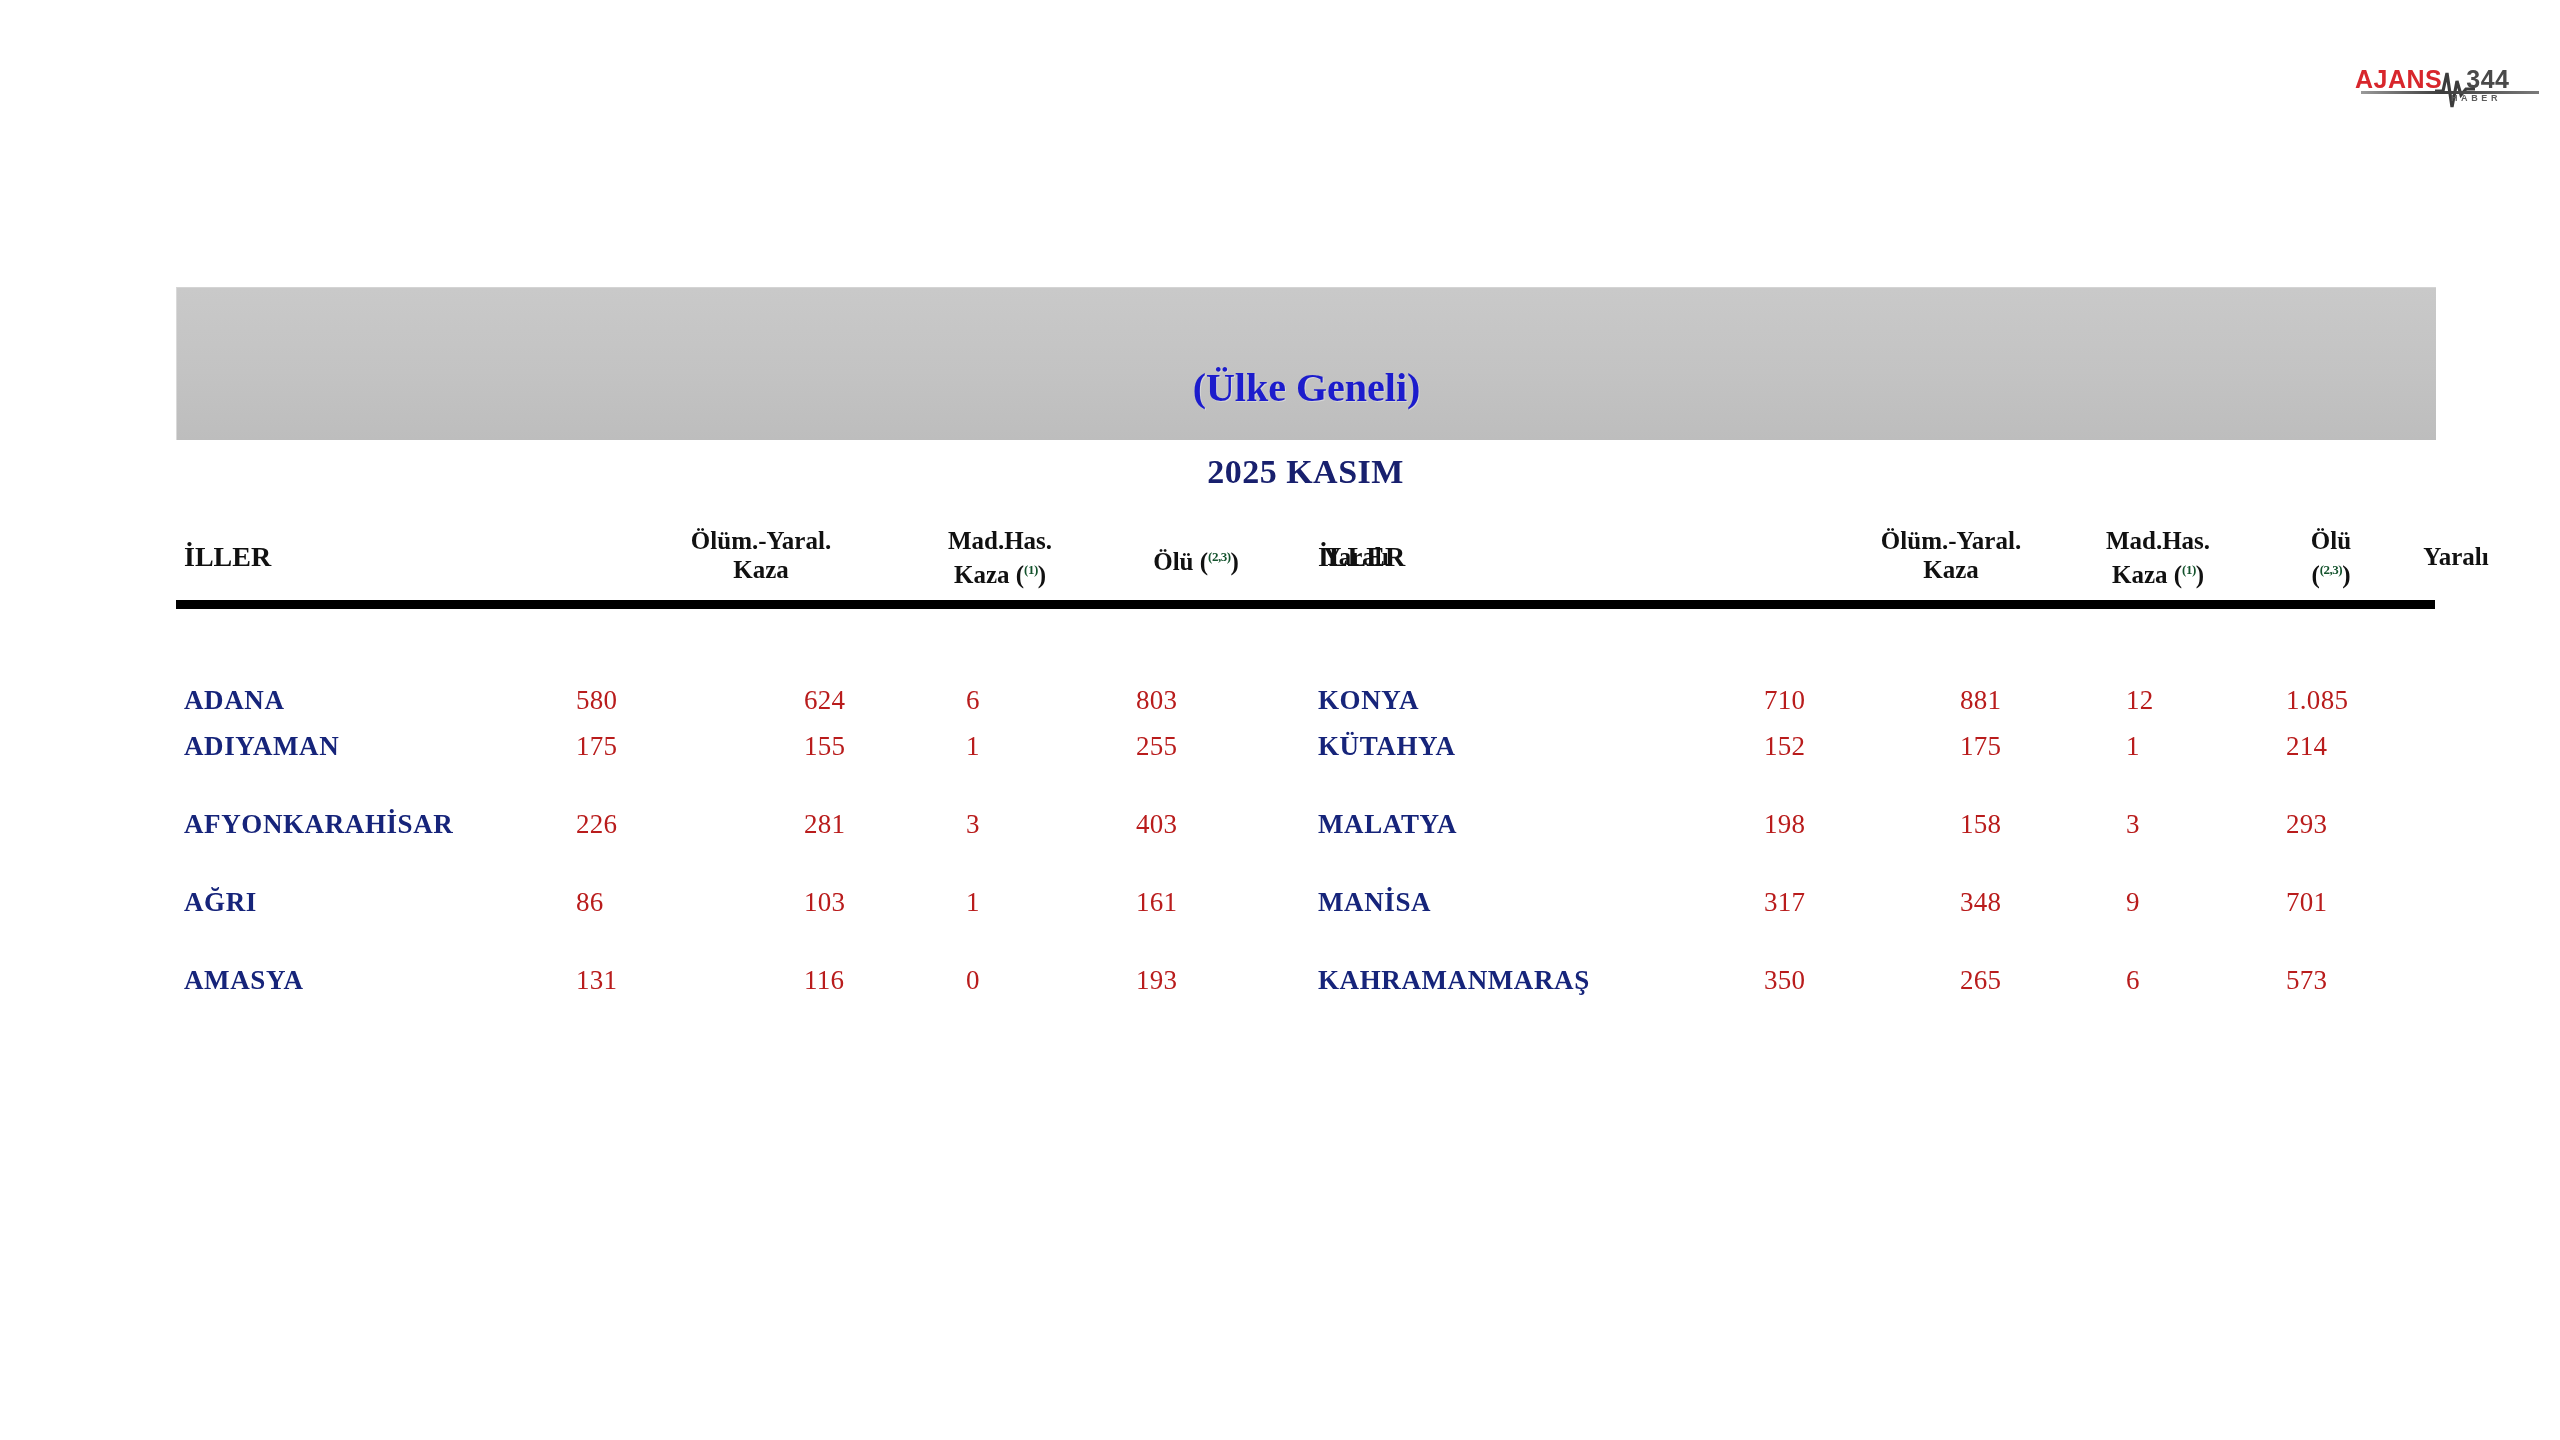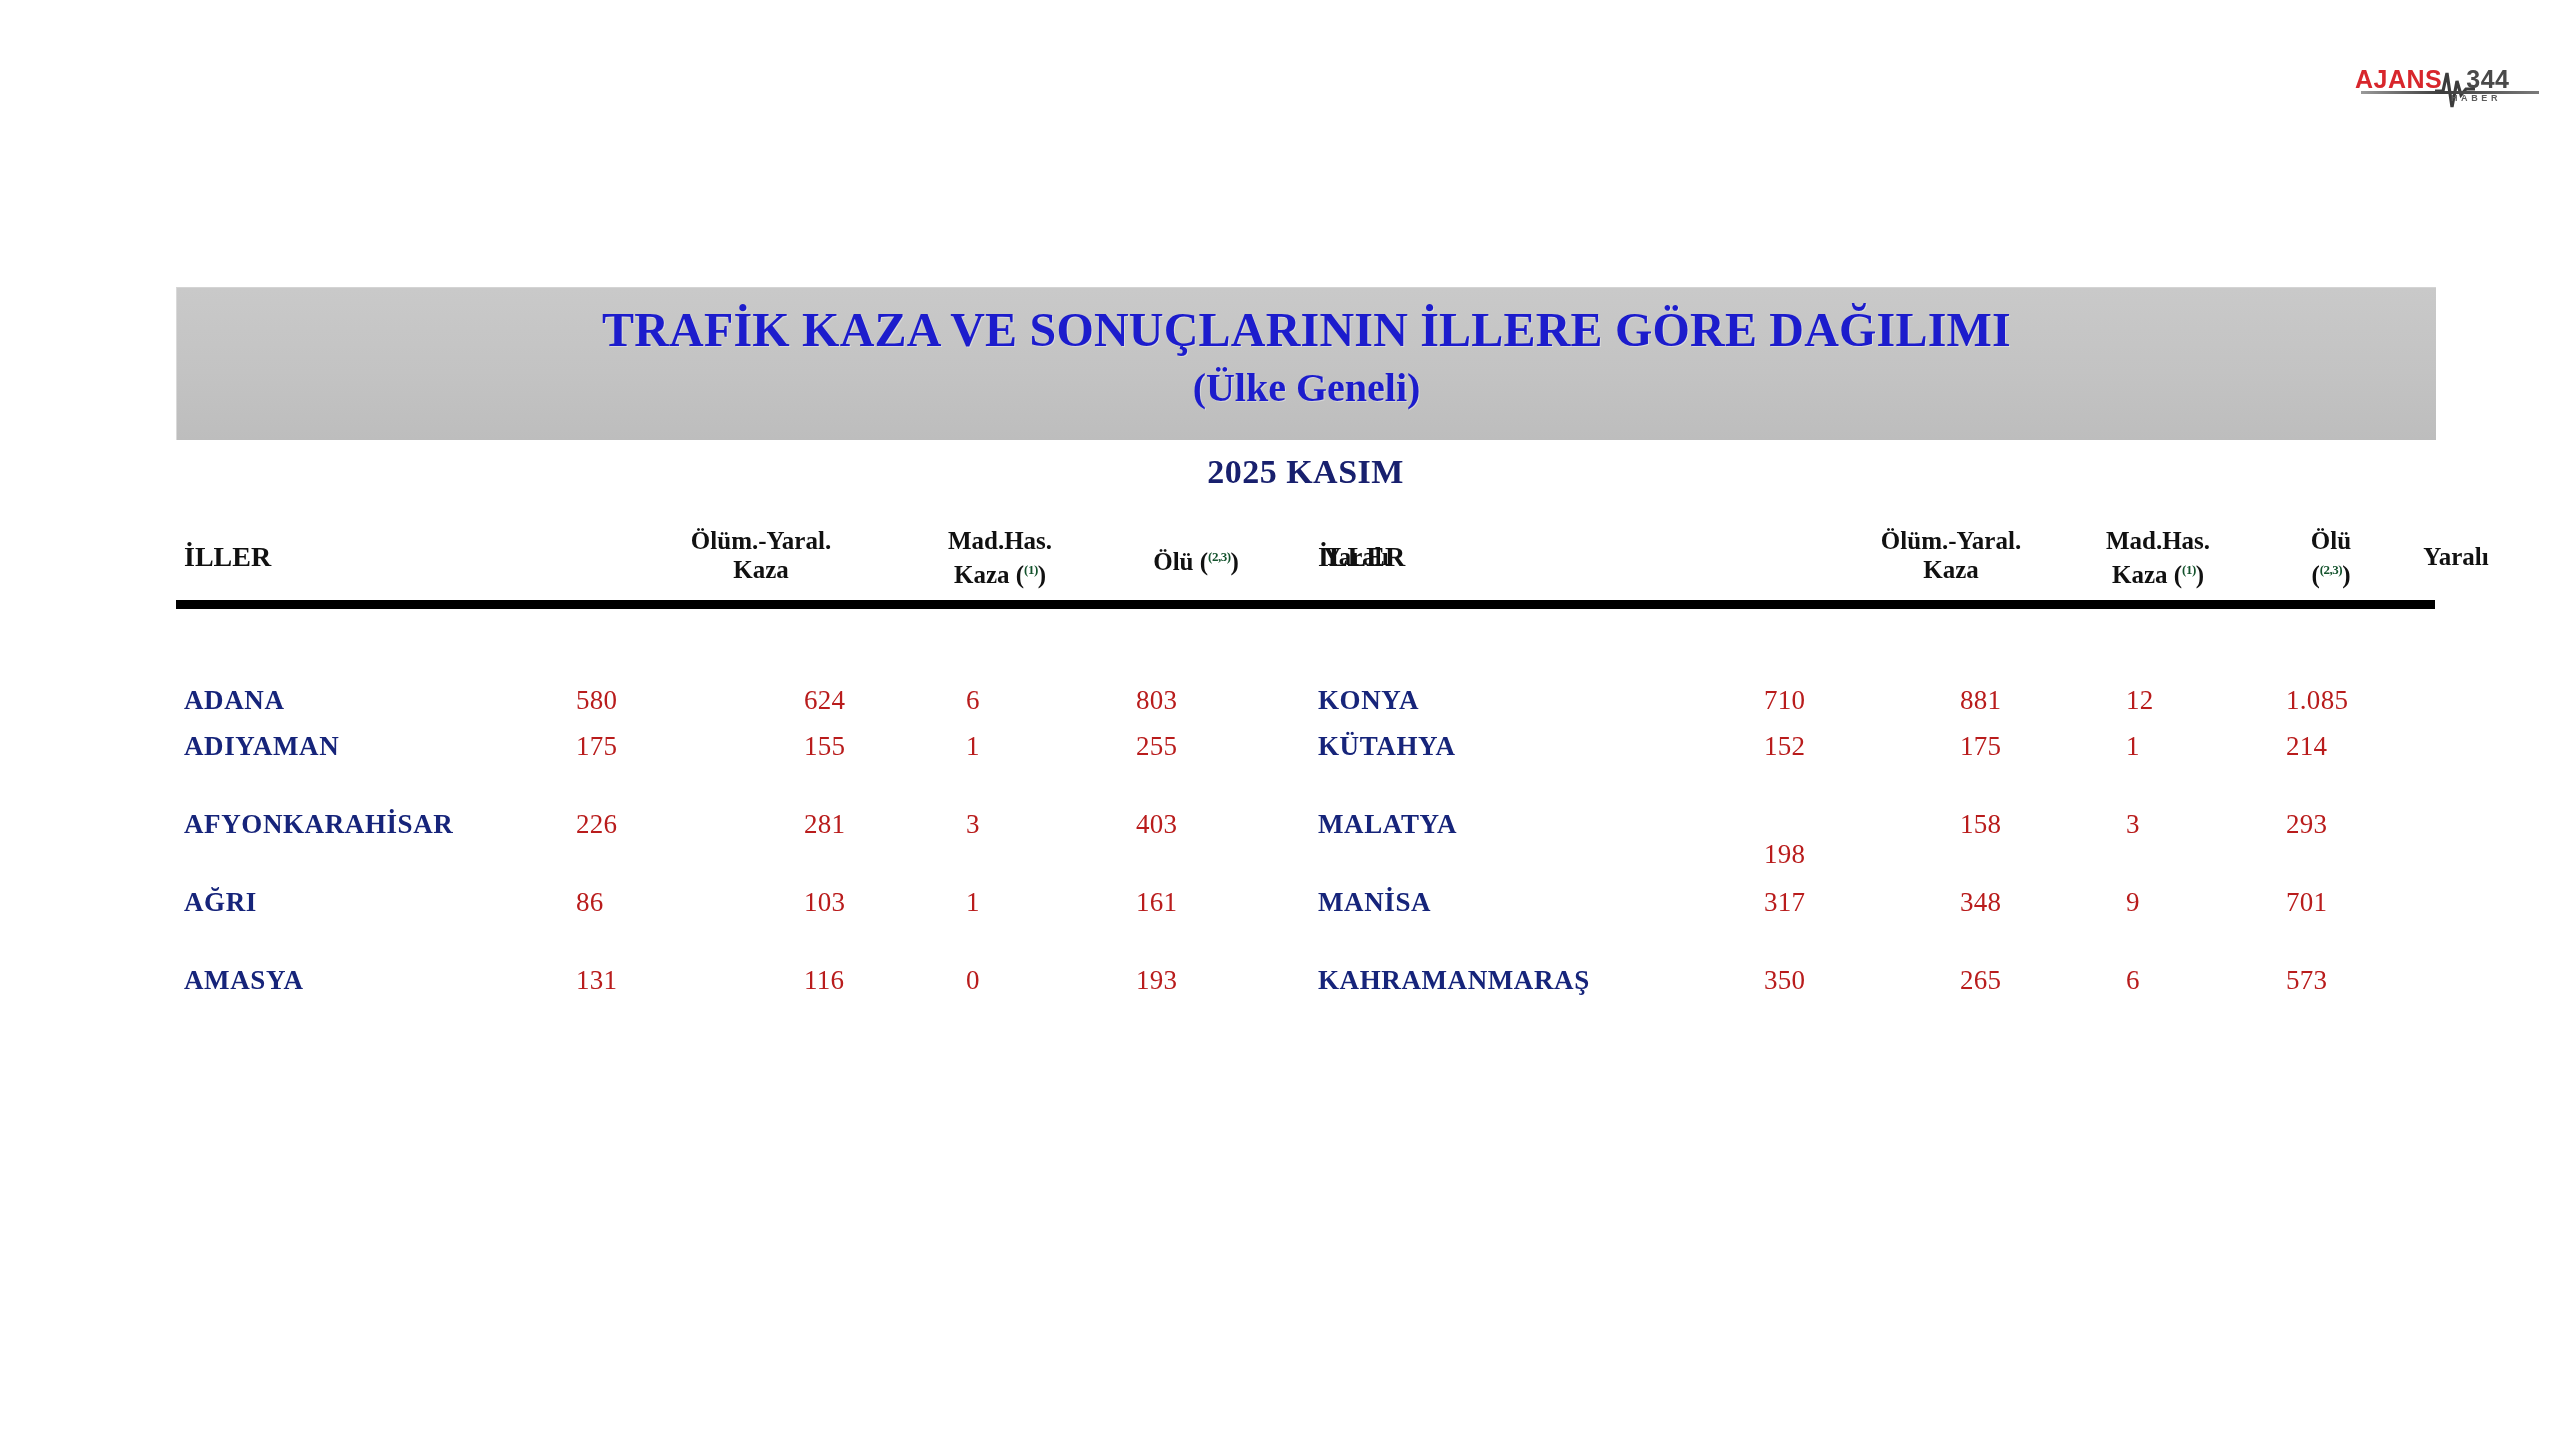--- a/index.html
+++ b/index.html
@@ -197,21 +197,20 @@
     <span class="logo-ajans">AJANS</span><span class="logo-344">344</span>
   </div>
   <svg class="logo-ekg" viewBox="0 0 44 52">
     <polyline points="2,30 10,30 14,12 19,46 24,20 28,34 33,28 42,28" fill="none" stroke="#3c3c3c" stroke-width="3.2" stroke-linejoin="miter"></polyline>
   </svg>
   <div class="logo-bar"></div>
   <div class="logo-haber">HABER</div>
 </div>
 
 <div class="banner">
-  <div class="banner-title">TRAFİK KAZA VE SONUÇLARININ İLLERE GÖRE DAĞILIMI</div>
   <div class="banner-sub">(Ülke Geneli)</div>
 </div>
 
 <div class="period">2025 KASIM</div>
 
 <div class="table-area">
 
   <div class="hdr-cell hdr-iller" style="left:8px;">İLLER</div>
 
   <div class="hdr-cell hdr-two" style="left:460px; width:250px;">
@@ -277,21 +276,21 @@
     <div class="num" style="left:2110px; width:150px;">214</div>
   </div>
 
   <div class="data-row" style="top:306px;">
     <div class="city left">AFYONKARAHİSAR</div>
     <div class="num" style="left:400px;  width:128px;">226</div>
     <div class="num" style="left:628px;  width:128px;">281</div>
     <div class="num" style="left:790px;  width:110px;">3</div>
     <div class="num" style="left:960px;  width:120px;">403</div>
     <div class="city right">MALATYA</div>
-    <div class="num" style="left:1588px; width:128px;margin-top:30px;">198</div>
+    <div class="num" style="left:1588px; width:128px;">198</div>
     <div class="num" style="left:1784px; width:128px;">158</div>
     <div class="num" style="left:1950px; width:110px;">3</div>
     <div class="num" style="left:2110px; width:150px;">293</div>
   </div>
 
   <div class="data-row" style="top:384px;">
     <div class="city left">AĞRI</div>
     <div class="num" style="left:400px;  width:128px;">86</div>
     <div class="num" style="left:628px;  width:128px;">103</div>
     <div class="num" style="left:790px;  width:110px;">1</div>

